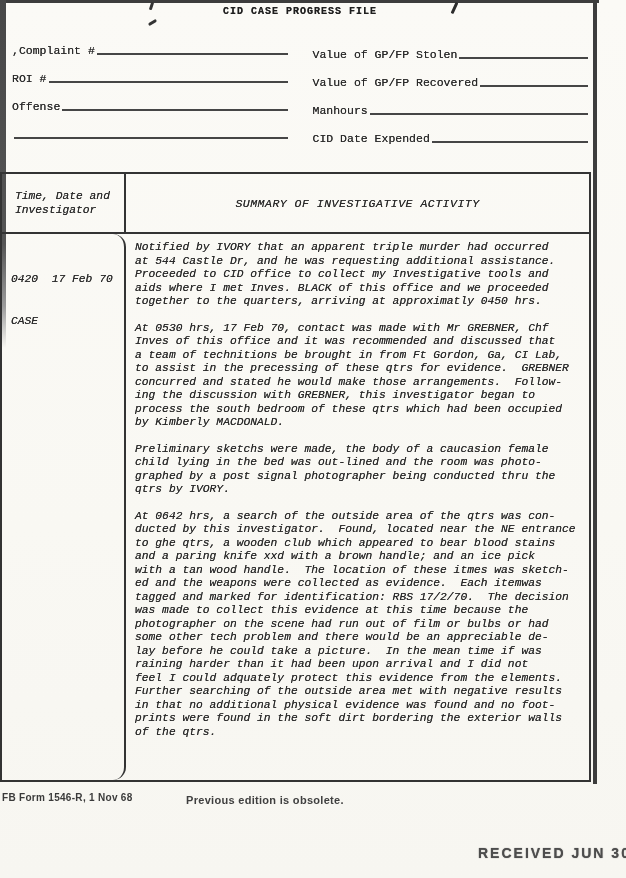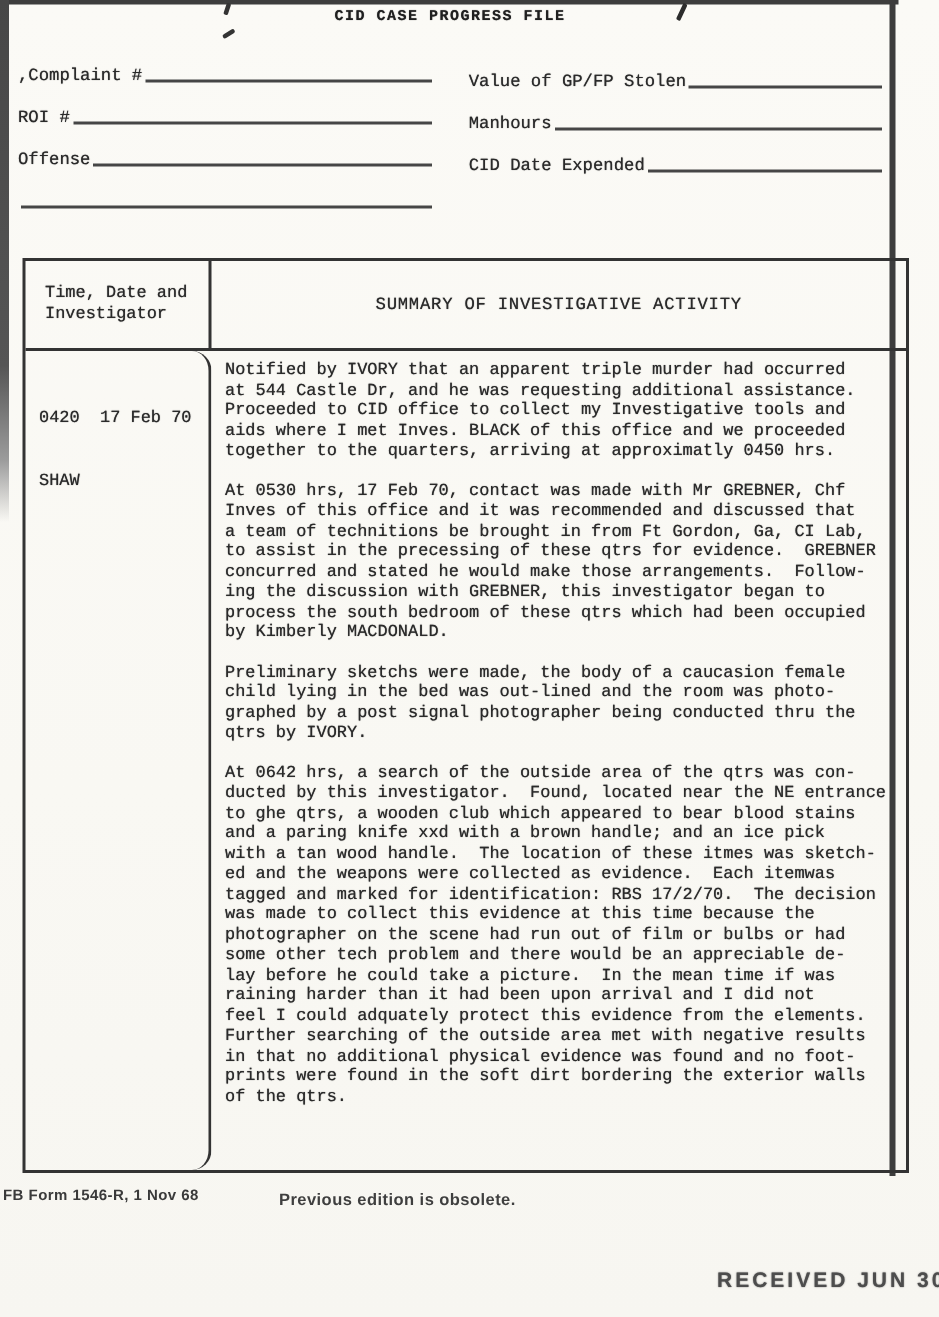--- a/index.html
+++ b/index.html
@@ -29,22 +29,22 @@
   .top-form { position:absolute; top:6px; left:12px; width:576px; }
   .form-title { text-align:center; font-weight:bold; font-size:10px; letter-spacing:1px; color:#1f1f1f; }
   .fields { display:flex; gap:25px; margin-top:12px; }
   .fcol { flex:1; }
   .fcol.right { padding-top:4px; }
   .frow { display:flex; align-items:flex-end; height:28px; font-size:11.5px; }
   .frow .lbl { white-space:pre; }
   .frow .fill { flex:1; border-bottom:2px solid #464646; margin-bottom:2px; margin-left:2px; }
 
   
-  .log-table { position:absolute; top:172px; left:15px; width:591px; height:610px;
-               border:2px solid #333; box-sizing:border-box; display:flex; flex-direction:column; }
+  .log-table { position:absolute; top:172px; left:0; width:591px; height:610px;
+               border:2px solid #333; box-sizing:border-box; display:flex; flex-direction:column;font-style:italic; }
   .log-header { display:flex; border-bottom:2px solid #333; height:58px; flex:none; }
   .log-body   { display:flex; flex:1; min-height:0; }
   .c1 { width:124px; flex:none; border-right:2px solid #333; box-sizing:border-box; }
   .c2 { flex:1; min-width:0; }
   .log-header .c1 { display:flex; align-items:center; padding-left:13px; font-size:11.3px; line-height:14px; white-space:pre; }
   .log-header .c2 { display:flex; align-items:center; justify-content:center; font-size:11.5px; letter-spacing:0.5px; }
   .log-body .c1 { padding:10px 2px 0 9px; font-size:11.3px; line-height:14px; white-space:pre;border-radius:13px; }
   .log-body .c2 { padding:7px 3px 0 9px;border-radius:12px; }
   .para { font-size:11.3px; line-height:13.5px; white-space:pre; margin:0 0 13px 0; }
 
@@ -89,41 +89,45 @@
           <span class="lbl typ"></span>
           <span class="fill"></span>
         </div>
       </div>
       <div class="fcol right">
         <div class="frow">
           <span class="lbl typ">Value of GP/FP Stolen</span>
           <span class="fill"></span>
         </div>
         <div class="frow">
+          <span class="lbl typ">Value of GP/FP Recovered</span>
+          <span class="fill"></span>
+        </div>
+        <div class="frow">
           <span class="lbl typ">Manhours</span>
           <span class="fill"></span>
         </div>
         <div class="frow">
           <span class="lbl typ">CID Date Expended</span>
           <span class="fill"></span>
         </div>
       </div>
     </div>
   </div>
 
   <div class="log-table">
     <div class="log-header">
       <div class="c1 typ">Time, Date and
 Investigator</div>
       <div class="c2 typ">SUMMARY OF INVESTIGATIVE ACTIVITY</div>
     </div>
     <div class="log-body">
       <div class="c1">
         <div class="typ">0420  17 Feb 70</div>
-        <div class="typ">SHAW</div>
+        <div class="typ">CASE</div>
       </div>
       <div class="c2">
         <div class="para typ">Notified by IVORY that an apparent triple murder had occurred
 at 544 Castle Dr, and he was requesting additional assistance.
 Proceeded to CID office to collect my Investigative tools and
 aids where I met Inves. BLACK of this office and we proceeded
 together to the quarters, arriving at approximatly 0450 hrs.</div>
         <div class="para typ">At 0530 hrs, 17 Feb 70, contact was made with Mr GREBNER, Chf
 Inves of this office and it was recommended and discussed that
 a team of technitions be brought in from Ft Gordon, Ga, CI Lab,

